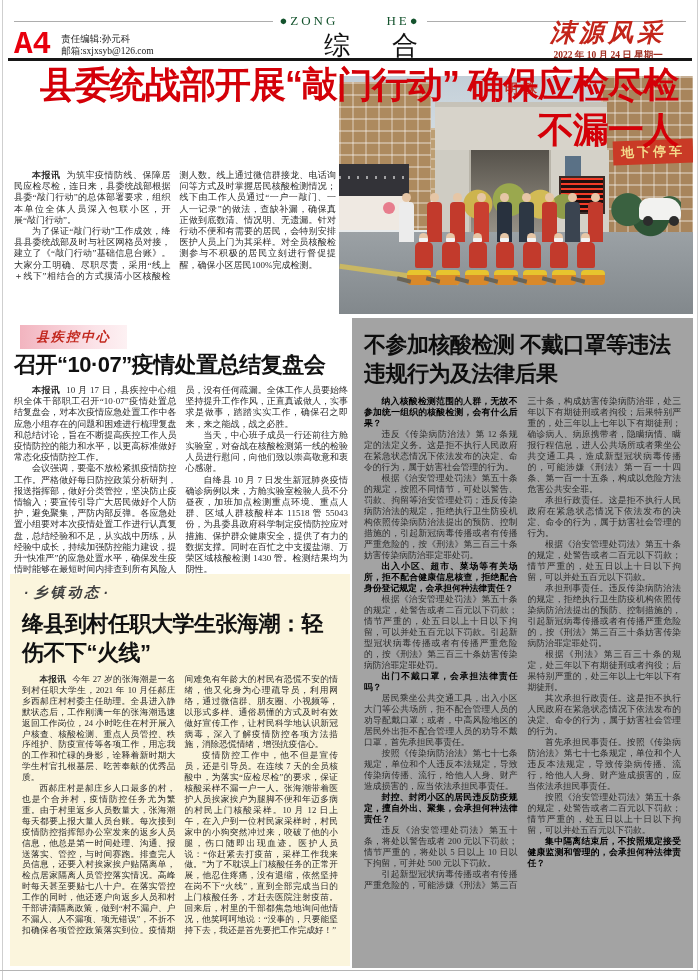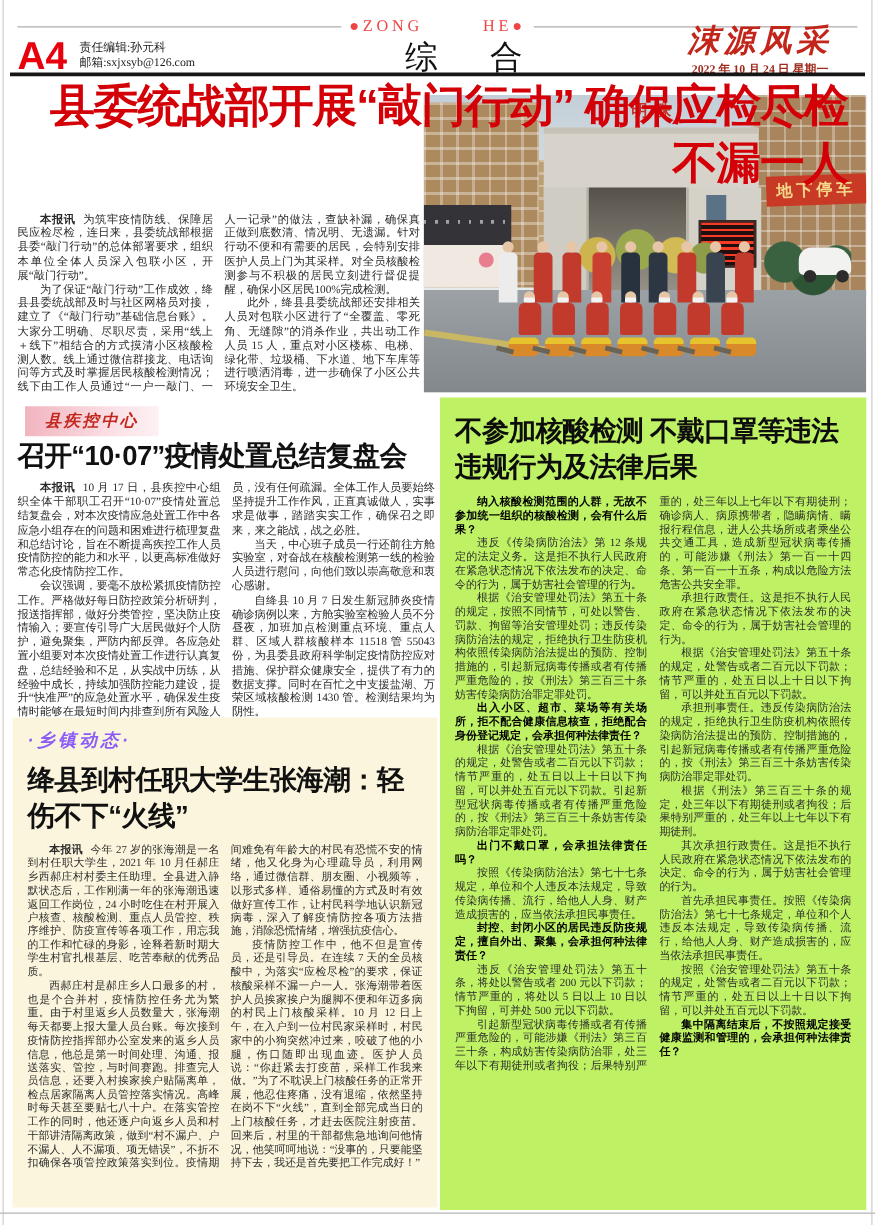--- a/index.html
+++ b/index.html
@@ -5,24 +5,24 @@
   html,body{margin:0;padding:0;background:#e9e9e9;}
   .page{position:relative;width:700px;height:980px;background:#ffffff;margin:0 auto;
         font-family:"Liberation Serif",serif;color:#2b2b2b;overflow:hidden;}
   .edge{position:absolute;top:0;width:1px;height:980px;background:#cfcfcf;}
   .edge.l{left:2px}.edge.r{right:2px}
   .bottomrule{position:absolute;left:0;top:970px;width:700px;height:1px;background:#b5b5b5;}
 
   
   .toprow{position:absolute;left:14px;top:13px;width:672px;height:16px;display:flex;align-items:center;}
   .toprow .rule{flex:1;height:1px;background:#adadad;}
-  .toprow .en{color:#ef4444;font-size:13px;letter-spacing:3px;padding:0 6px;font-family:"Liberation Serif",serif;}
+  .toprow .en{color:#14532d;font-size:13px;letter-spacing:3px;padding:0 6px;font-family:"Liberation Serif",serif;}
   .toprow .gap{width:36px;}
   .hdr-left{position:absolute;left:14px;top:30px;display:flex;align-items:center;}
-  .edition{color:#e8000d;font-family:Liberation Sans, sans-serif;font-weight:800;font-size:31px;line-height:30px;}
+  .edition{color:#e8000d;font-family:Liberation Mono, monospace;font-weight:800;font-size:31px;line-height:30px;}
   .edinfo{margin-left:10px;font-size:9.5px;line-height:12px;color:#222;}
   .sec-cn{position:absolute;left:290px;top:28px;width:170px;text-align:center;font-size:26px;color:#111;letter-spacing:8px;}
   .masthead{position:absolute;right:12px;top:20px;width:160px;text-align:center;}
   .mast-title{font-family:"DejaVu Serif",serif;font-style:italic;font-weight:bold;color:#c3251a;font-size:25px;letter-spacing:4px;line-height:26px;}
   .mast-date{margin-top:3px;font-size:9.5px;font-weight:bold;color:#9e2b1e;}
   .blackrule{position:absolute;left:8px;top:58px;width:684px;height:3px;background:#161616;}
 
   
   .headline1{position:absolute;left:14px;top:62px;width:664px;z-index:5;
              font-family:"Liberation Sans",sans-serif;font-weight:900;color:#d40008;
@@ -85,27 +85,27 @@
   .cdc-label{position:absolute;left:20px;top:325px;padding:3px 16px;
      background:linear-gradient(90deg,#f2b4bf,#fbe3e8 70%,#fdf1f3);
      font-family:"DejaVu Serif",serif;font-style:italic;font-weight:bold;font-size:13px;color:#c2281e;letter-spacing:2px;}
   .cdc-headline{position:absolute;left:14px;top:352px;width:334px;
      font-family:"Liberation Sans",sans-serif;font-weight:900;color:#111;font-size:22px;line-height:26px;letter-spacing:-0.5px;}
   .cdc-body{position:absolute;left:14px;top:385px;width:334px;height:212px;overflow:hidden;
      column-count:2;column-gap:9px;font-size:9px;line-height:11.2px;}
 
   
   .cream{position:absolute;left:10px;top:574px;width:340px;height:392px;background:#fbf5dd;box-sizing:border-box;padding:10px 12px;}
-  .town-label{font-family:Liberation Sans, sans-serif;font-style:italic;font-weight:bold;font-size:14px;color:#8b5cf6;letter-spacing:3px;}
+  .town-label{font-family:Liberation Mono, monospace;font-style:italic;font-weight:bold;font-size:14px;color:#404040;letter-spacing:3px;}
   .town-headline{margin-top:7px;font-family:"Liberation Sans",sans-serif;font-weight:900;color:#111;
      font-size:22px;line-height:29px;letter-spacing:-0.5px;}
   .town-body{margin-top:7px;height:268px;overflow:hidden;column-count:2;column-gap:9px;font-size:8.7px;line-height:10.9px;}
 
   
-  .blue{position:absolute;left:352px;top:318px;width:341px;height:650px;background:#bef264;box-sizing:border-box;padding:12px 12px;}
+  .blue{position:absolute;left:352px;top:318px;width:341px;height:650px;background:#a3a3a3;box-sizing:border-box;padding:12px 12px;}
   .law-headline{font-family:"Liberation Sans",sans-serif;font-weight:900;color:#0d0d0d;
      font-size:22px;line-height:29px;letter-spacing:-0.5px;}
   .law-body{margin-top:8px;height:548px;overflow:hidden;column-count:2;column-gap:10px;font-size:8.8px;line-height:11px;}
 </style>
 </head>
 <body>
 
 <div class="page">
   <div class="edge l"></div>
   <div class="edge r"></div>
@@ -180,21 +180,20 @@
     <div class="mc" style="left:126px"></div>
     <div class="mc" style="left:155px"></div>
     <div class="mc" style="left:184px"></div>
     <div class="mc" style="left:213px"></div>
     <div class="mc" style="left:242px"></div>
   </div>
 
   <div class="mainbody art">
       <p><b>本报讯</b>为筑牢疫情防线、保障居民应检尽检，连日来，县委统战部根据县委“敲门行动”的总体部署要求，组织本单位全体人员深入包联小区，开展“敲门行动”。</p>
       <p>为了保证“敲门行动”工作成效，绛县县委统战部及时与社区网格员对接，建立了《“敲门行动”基础信息台账》。大家分工明确、尽职尽责，采用“线上＋线下”相结合的方式摸清小区核酸检测人数。线上通过微信群接龙、电话询问等方式及时掌握居民核酸检测情况；线下由工作人员通过“一户一敲门、一人一记录”的做法，查缺补漏，确保真正做到底数清、情况明、无遗漏。针对行动不便和有需要的居民，会特别安排医护人员上门为其采样。对全员核酸检测参与不积极的居民立刻进行督促提醒，确保小区居民100%完成检测。</p>
-      <p>此外，绛县县委统战部还安排相关人员对包联小区进行了“全覆盖、零死角、无缝隙”的消杀作业，共出动工作人员 15 人，重点对小区楼栋、电梯、绿化带、垃圾桶、下水道、地下车库等进行喷洒消毒，进一步确保了小区公共环境安全卫生。</p>
     </div>
 
   <div class="cdc-label">县疾控中心</div>
   <div class="cdc-headline">召开“10·07”疫情处置总结复盘会</div>
   <div class="cdc-body art">
       <p><b>本报讯</b>10 月 17 日，县疾控中心组织全体干部职工召开“10·07”疫情处置总结复盘会，对本次疫情应急处置工作中各应急小组存在的问题和困难进行梳理复盘和总结讨论，旨在不断提高疾控工作人员疫情防控的能力和水平，以更高标准做好常态化疫情防控工作。</p>
       <p>会议强调，要毫不放松紧抓疫情防控工作。严格做好每日防控政策分析研判，报送指挥部，做好分类管控，坚决防止疫情输入；要宣传引导广大居民做好个人防护，避免聚集，严防内部反弹。各应急处置小组要对本次疫情处置工作进行认真复盘，总结经验和不足，从实战中历练，从经验中成长，持续加强防控能力建设，提升“快准严”的应急处置水平，确保发生疫情时能够在最短时间内排查到所有风险人员，没有任何疏漏。全体工作人员要始终坚持提升工作作风，正直真诚做人，实事求是做事，踏踏实实工作，确保召之即来，来之能战，战之必胜。</p>
       <p>当天，中心班子成员一行还前往方舱实验室，对奋战在核酸检测第一线的检验人员进行慰问，向他们致以崇高敬意和衷心感谢。</p>
       <p>自绛县 10 月 7 日发生新冠肺炎疫情确诊病例以来，方舱实验室检验人员不分昼夜，加班加点检测重点环境、重点人群、区域人群核酸样本 11518 管 55043 份，为县委县政府科学制定疫情防控应对措施、保护群众健康安全，提供了有力的数据支撑。同时在百忙之中支援盐湖、万荣区域核酸检测 1430 管。检测结果均为阴性。</p>
     </div>
@@ -211,20 +210,21 @@
 
   <div class="blue">
     <div class="law-headline">不参加核酸检测 不戴口罩等违法违规行为及法律后果</div>
     <div class="law-body art">
         <p class="q">纳入核酸检测范围的人群，无故不参加统一组织的核酸检测，会有什么后果？</p>
         <p class="p">违反《传染病防治法》第 12 条规定的法定义务。这是拒不执行人民政府在紧急状态情况下依法发布的决定、命令的行为，属于妨害社会管理的行为。</p>
         <p class="p">根据《治安管理处罚法》第五十条的规定，按照不同情节，可处以警告、罚款、拘留等治安管理处罚；违反传染病防治法的规定，拒绝执行卫生防疫机构依照传染病防治法提出的预防、控制措施的，引起新冠病毒传播或者有传播严重危险的，按《刑法》第三百三十条妨害传染病防治罪定罪处罚。</p>
         <p class="q">出入小区、超市、菜场等有关场所，拒不配合健康信息核查，拒绝配合身份登记规定，会承担何种法律责任？</p>
         <p class="p">根据《治安管理处罚法》第五十条的规定，处警告或者二百元以下罚款；情节严重的，处五日以上十日以下拘留，可以并处五百元以下罚款。引起新型冠状病毒传播或者有传播严重危险的，按《刑法》第三百三十条妨害传染病防治罪定罪处罚。</p>
         <p class="q">出门不戴口罩，会承担法律责任吗？</p>
+        <p class="p">居民乘坐公共交通工具，出入小区大门等公共场所，拒不配合管理人员的劝导配戴口罩；或者，中高风险地区的居民外出拒不配合管理人员的劝导不戴口罩，首先承担民事责任。</p>
         <p class="p">按照《传染病防治法》第七十七条规定，单位和个人违反本法规定，导致传染病传播、流行，给他人人身、财产造成损害的，应当依法承担民事责任。</p>
         <p class="q">封控、封闭小区的居民违反防疫规定，擅自外出、聚集，会承担何种法律责任？</p>
         <p class="p">违反《治安管理处罚法》第五十条，将处以警告或者 200 元以下罚款；情节严重的，将处以 5 日以上 10 日以下拘留，可并处 500 元以下罚款。</p>
         <p class="p">引起新型冠状病毒传播或者有传播严重危险的，可能涉嫌《刑法》第三百三十条，构成妨害传染病防治罪，处三年以下有期徒刑或者拘役；后果特别严重的，处三年以上七年以下有期徒刑；确诊病人、病原携带者，隐瞒病情、瞒报行程信息，进人公共场所或者乘坐公共交通工具，造成新型冠状病毒传播的，可能涉嫌《刑法》第一百一十四条、第一百一十五条，构成以危险方法危害公共安全罪。</p>
         <p class="p">承担行政责任。这是拒不执行人民政府在紧急状态情况下依法发布的决定、命令的行为，属于妨害社会管理的行为。</p>
         <p class="p">根据《治安管理处罚法》第五十条的规定，处警告或者二百元以下罚款；情节严重的，处五日以上十日以下拘留，可以并处五百元以下罚款。</p>
         <p class="p">承担刑事责任。违反传染病防治法的规定，拒绝执行卫生防疫机构依照传染病防治法提出的预防、控制措施的，引起新冠病毒传播或者有传播严重危险的，按《刑法》第三百三十条妨害传染病防治罪定罪处罚。</p>
         <p class="p">根据《刑法》第三百三十条的规定，处三年以下有期徒刑或者拘役；后果特别严重的，处三年以上七年以下有期徒刑。</p>
         <p class="p">其次承担行政责任。这是拒不执行人民政府在紧急状态情况下依法发布的决定、命令的行为，属于妨害社会管理的行为。</p>
         <p class="p">首先承担民事责任。按照《传染病防治法》第七十七条规定，单位和个人违反本法规定，导致传染病传播、流行，给他人人身、财产造成损害的，应当依法承担民事责任。</p>

